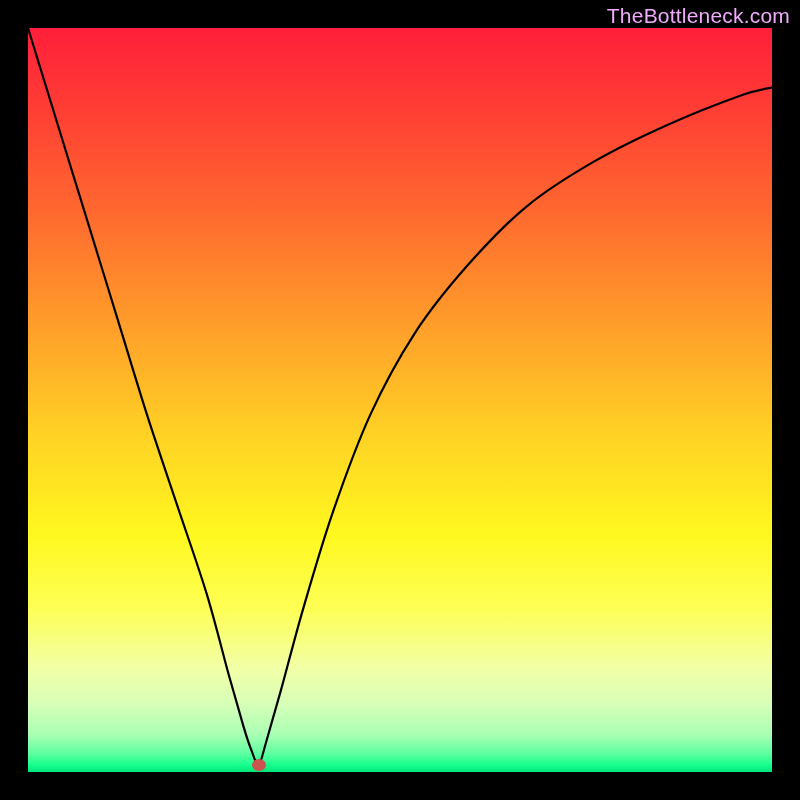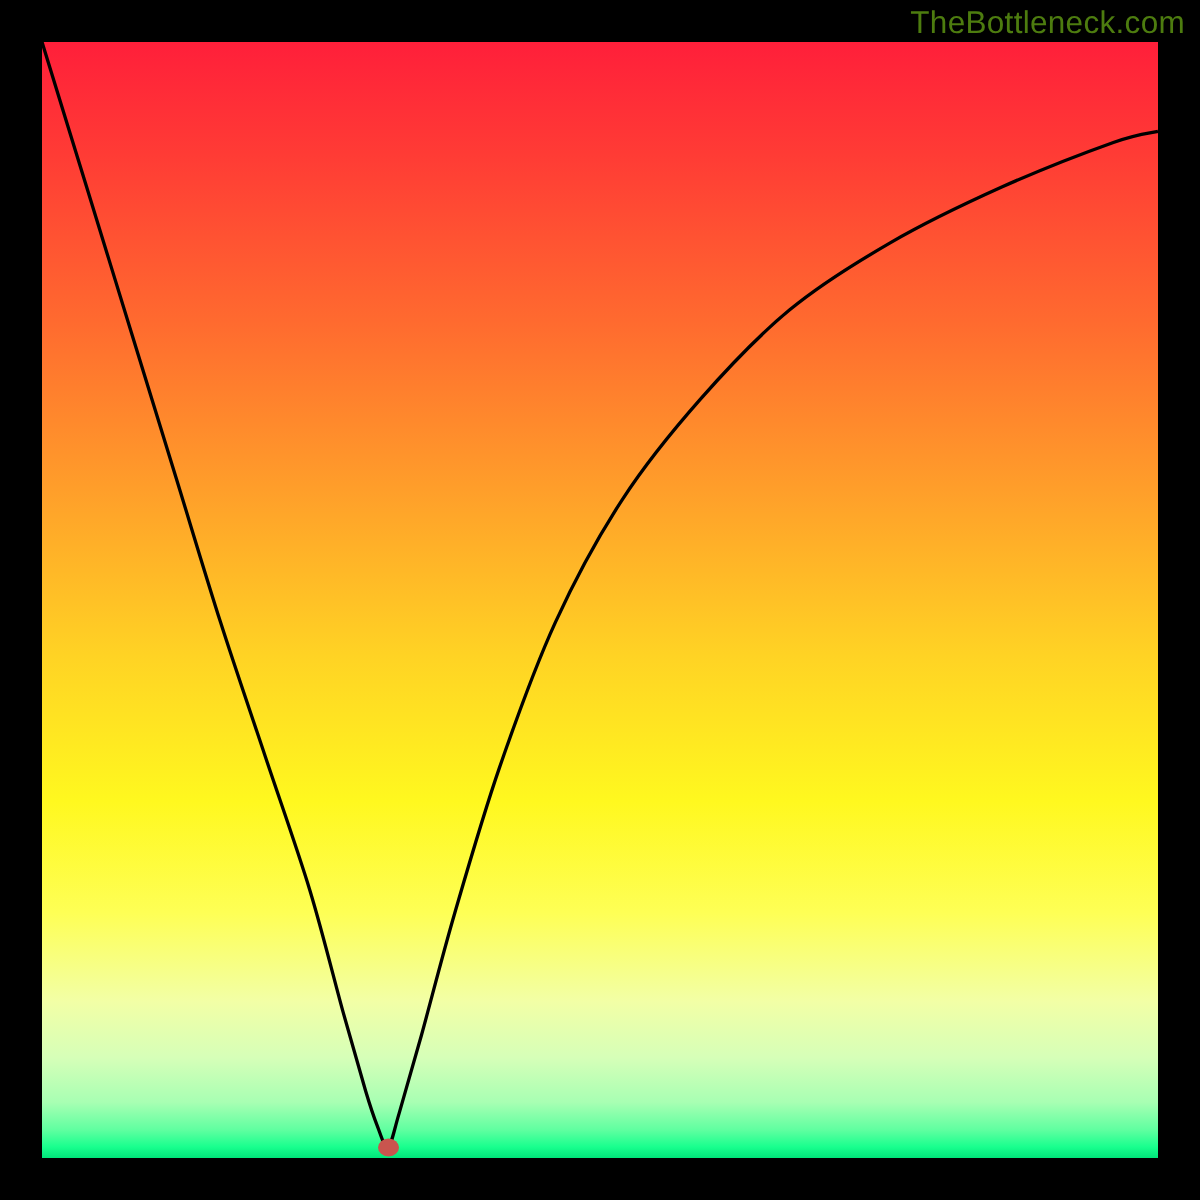--- a/index.html
+++ b/index.html
@@ -14,21 +14,21 @@
   .frame {
     position: relative;
     width: 800px;
     height: 800px;
     background: #000;
   }
   .watermark {
     position: absolute;
     top: 4px;
     right: 10px;
-    color: #4d7c0f;
+    color: #f0abfc;
     font-size: 21px;
     font-weight: 500;
     letter-spacing: 0.2px;
     user-select: none;
   }
   .plot-area {
     position: absolute;
     left: 28px;
     top: 28px;
     width: 744px;

